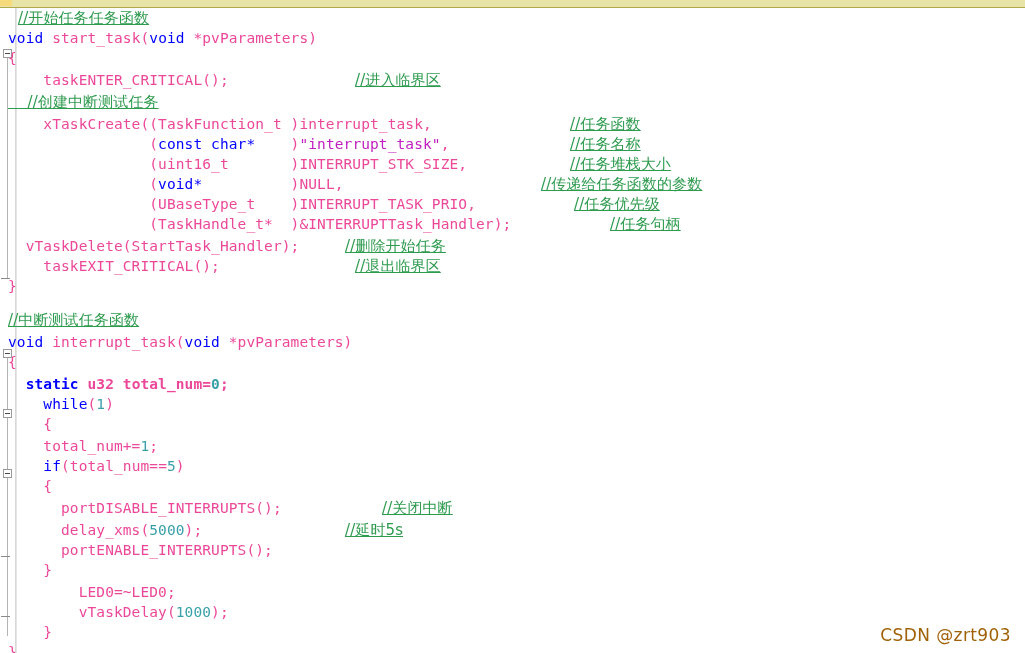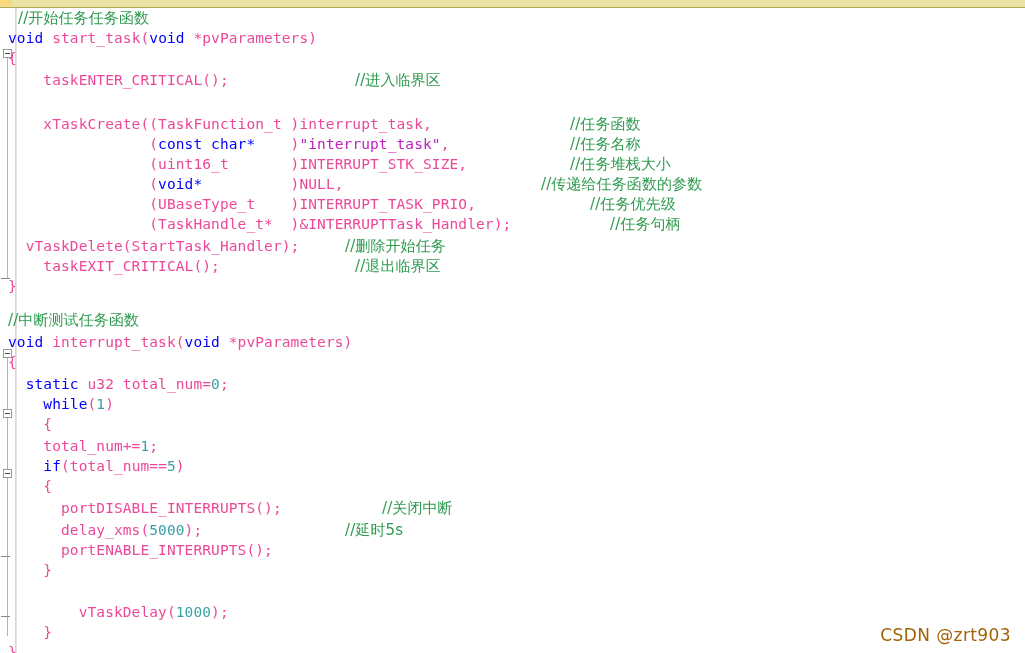--- a/index.html
+++ b/index.html
@@ -61,21 +61,21 @@
     left: 0;
     height: 20px;
     line-height: 20px;
     white-space: pre;
     font-size: 14.5px;
     letter-spacing: 0.1px;
   }
 
   
   .kw   { color: #0000ff; }
-  .cmt  { color: #2e9b4f; font-family: "DejaVu Sans", "Liberation Sans", sans-serif; font-size: 15px; }
+  .cmt  { color: #2e9b4f; font-family: "DejaVu Sans", "Liberation Sans", sans-serif; font-size: 15px; text-decoration: underline; }
   .num  { color: #39a0a8; }
   .str  { color: #c020c0; }
   .plain{ color: #ec4899; }
 
   
   .foldbox {
     position: absolute;
     left: 3px;
     width: 9px; height: 9px;
     border: 1px solid #9a9a9a;
@@ -142,54 +142,55 @@
 
     <div class="ln" style="top:0px;  left:18px;"><span class="cmt">//开始任务任务函数</span></div>
 
     <div class="ln" style="top:20px; left:8px;"><span class="kw">void</span><span class="plain"> start_task(</span><span class="kw">void</span><span class="plain"> *pvParameters)</span></div>
 
     <div class="ln" style="top:40px; left:8px;"><span class="plain">{</span></div>
 
     <div class="ln" style="top:62px; left:8px;"><span class="plain">    taskENTER_CRITICAL();</span></div>
     <div class="ln" style="top:62px; left:355px;"><span class="cmt">//进入临界区</span></div>
 
+    <div class="ln" style="top:84px; left:8px;"><span class="cmt">    //创建中断测试任务</span></div>
 
     <div class="ln" style="top:106px; left:8px;"><span class="plain">    xTaskCreate((TaskFunction_t )interrupt_task,</span></div>
     <div class="ln" style="top:106px; left:570px;"><span class="cmt">//任务函数</span></div>
 
     <div class="ln" style="top:126px; left:8px;"><span class="plain">                (</span><span class="kw">const char*</span><span class="plain">    )</span><span class="str">"interrupt_task"</span><span class="plain">,</span></div>
     <div class="ln" style="top:126px; left:570px;"><span class="cmt">//任务名称</span></div>
 
     <div class="ln" style="top:146px; left:8px;"><span class="plain">                (uint16_t       )INTERRUPT_STK_SIZE,</span></div>
     <div class="ln" style="top:146px; left:570px;"><span class="cmt">//任务堆栈大小</span></div>
 
     <div class="ln" style="top:166px; left:8px;"><span class="plain">                (</span><span class="kw">void*</span><span class="plain">          )NULL,</span></div>
     <div class="ln" style="top:166px; left:505px;margin-left:36px;"><span class="cmt">//传递给任务函数的参数</span></div>
 
     <div class="ln" style="top:186px; left:8px;"><span class="plain">                (UBaseType_t    )INTERRUPT_TASK_PRIO,</span></div>
-    <div class="ln" style="top:186px; left:590px;"><span class="cmt">//任务优先级</span></div>
+    <div class="ln" style="top:186px; left:574px;"><span class="cmt">//任务优先级</span></div>
 
     <div class="ln" style="top:206px; left:8px;"><span class="plain">                (TaskHandle_t*  )&amp;INTERRUPTTask_Handler);</span></div>
     <div class="ln" style="top:206px; left:610px;"><span class="cmt">//任务句柄</span></div>
 
     <div class="ln" style="top:228px; left:8px;"><span class="plain">  vTaskDelete(StartTask_Handler);</span></div>
     <div class="ln" style="top:228px; left:345px;"><span class="cmt">//删除开始任务</span></div>
 
     <div class="ln" style="top:248px; left:8px;"><span class="plain">    taskEXIT_CRITICAL();</span></div>
     <div class="ln" style="top:248px; left:355px;"><span class="cmt">//退出临界区</span></div>
 
     <div class="ln" style="top:268px; left:8px;"><span class="plain">}</span></div>
 
     <div class="ln" style="top:302px; left:8px;"><span class="cmt">//中断测试任务函数</span></div>
 
     <div class="ln" style="top:324px; left:8px;"><span class="kw">void</span><span class="plain"> interrupt_task(</span><span class="kw">void</span><span class="plain"> *pvParameters)</span></div>
 
     <div class="ln" style="top:344px; left:8px;"><span class="plain">{</span></div>
 
-    <div class="ln" style="top:366px; left:8px;"><span class="plain">  </span><span class="kw">static</span><span class="plain"> u32 total_num=</span><span class="num">0</span><span class="plain">;</span></div>
+    <div class="ln" style="top:366px; left:8px;font-weight:bold;"><span class="plain">  </span><span class="kw">static</span><span class="plain"> u32 total_num=</span><span class="num">0</span><span class="plain">;</span></div>
 
     <div class="ln" style="top:386px; left:8px;"><span class="plain">    </span><span class="kw">while</span><span class="plain">(</span><span class="num">1</span><span class="plain">)</span></div>
 
     <div class="ln" style="top:406px; left:8px;"><span class="plain">    {</span></div>
 
     <div class="ln" style="top:428px; left:8px;"><span class="plain">    total_num+=</span><span class="num">1</span><span class="plain">;</span></div>
 
     <div class="ln" style="top:448px; left:8px;"><span class="plain">    </span><span class="kw">if</span><span class="plain">(total_num==</span><span class="num">5</span><span class="plain">)</span></div>
 
     <div class="ln" style="top:468px; left:8px;"><span class="plain">    {</span></div>
@@ -197,20 +198,21 @@
     <div class="ln" style="top:490px; left:8px;"><span class="plain">      portDISABLE_INTERRUPTS();</span></div>
     <div class="ln" style="top:490px; left:382px;"><span class="cmt">//关闭中断</span></div>
 
     <div class="ln" style="top:512px; left:8px;"><span class="plain">      delay_xms(</span><span class="num">5000</span><span class="plain">);</span></div>
     <div class="ln" style="top:512px; left:345px;"><span class="cmt">//延时5s</span></div>
 
     <div class="ln" style="top:532px; left:8px;"><span class="plain">      portENABLE_INTERRUPTS();</span></div>
 
     <div class="ln" style="top:552px; left:8px;"><span class="plain">    }</span></div>
 
+    <div class="ln" style="top:574px; left:8px;"><span class="plain">        LED0=~LED0;</span></div>
 
     <div class="ln" style="top:594px; left:8px;"><span class="plain">        vTaskDelay(</span><span class="num">1000</span><span class="plain">);</span></div>
 
     <div class="ln" style="top:614px; left:8px;"><span class="plain">    }</span></div>
 
     <div class="ln" style="top:634px; left:8px;"><span class="plain">}</span></div>
 
   </div>
 
   <div id="watermark">CSDN @zrt903</div>

